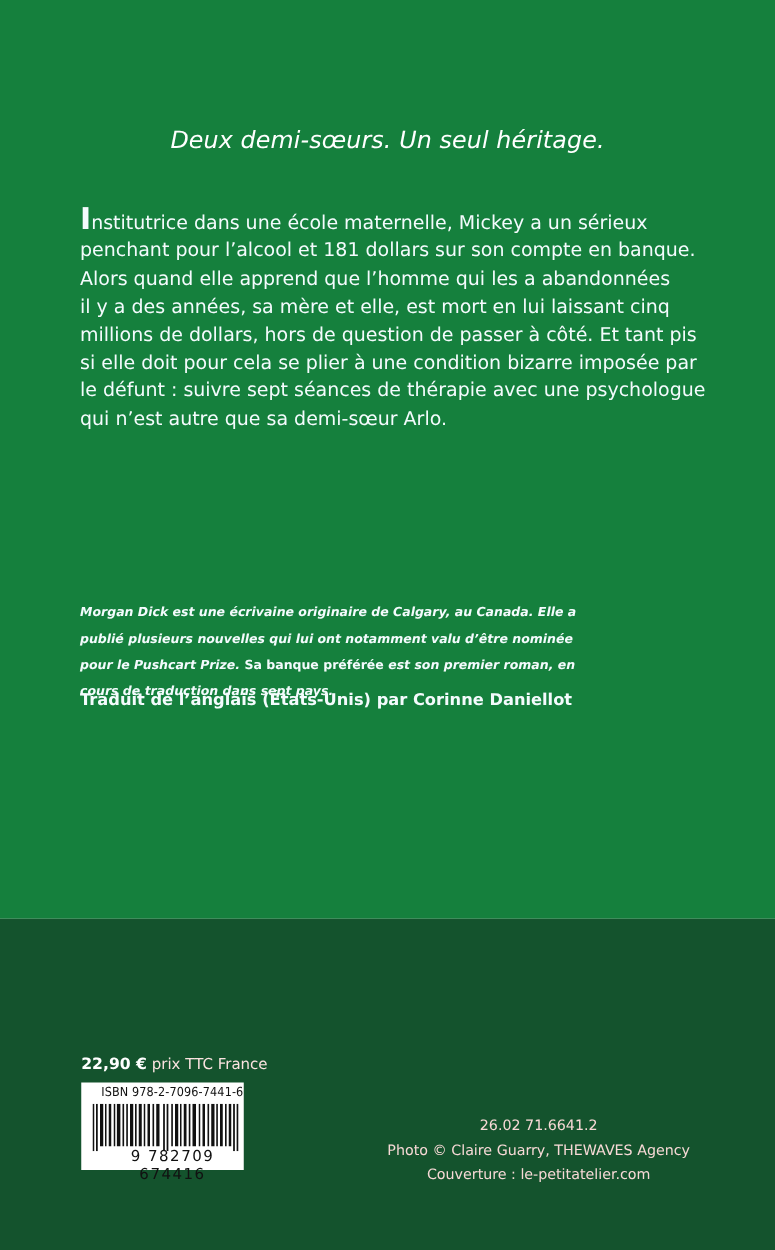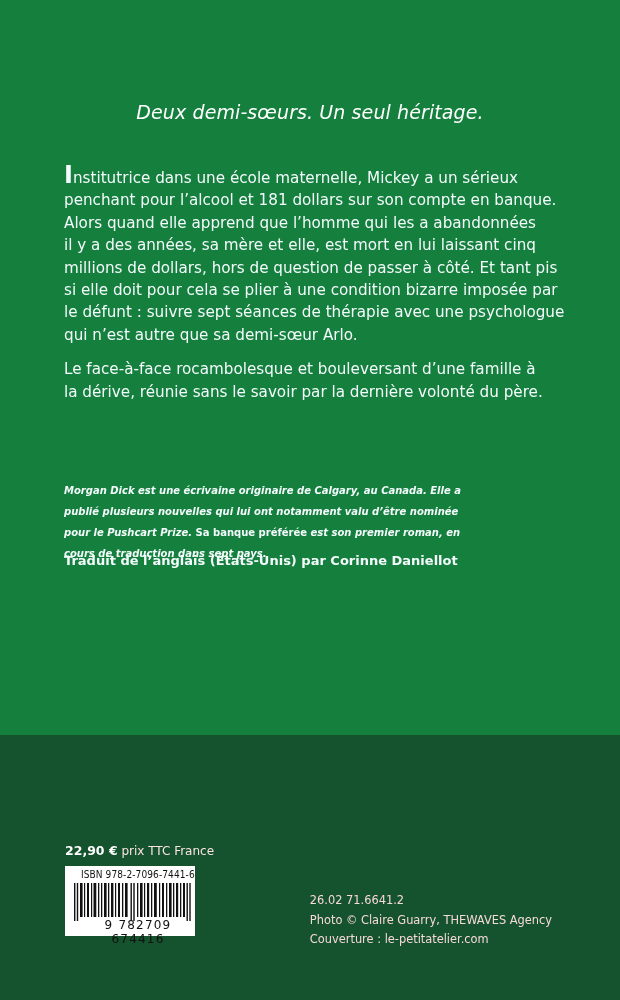--- a/index.html
+++ b/index.html
@@ -13,40 +13,38 @@
   .dropcap { font-weight: bold; font-size: 24px; line-height: 18px; }
   .bio { position: absolute; left: 64px; top: 480px; width: 520px; font-size: 10px; line-height: 21px; font-style: italic; font-weight: bold; color: #f4fbfd; white-space: pre-line; }
   .bio .upright { font-style: normal; }
   .translator { position: absolute; left: 64px; top: 553px; font-size: 13px; font-weight: bold; color: #f4fbfd; }
   .price { position: absolute; left: 65px; top: 108px; font-size: 12px; color: #fbe3e0; }
   .price .amount { font-weight: bold; font-size: 12.5px; color: #ffffff; }
   .barcode-box { position: absolute; left: 65px; top: 131px; width: 130px; height: 70px; background: #ffffff; }
   .isbn-text { position: absolute; left: 16px; top: 3px; font-size: 10px; color: #111; font-family: "DejaVu Sans Condensed", "DejaVu Sans", sans-serif; letter-spacing: 0.1px; }
   .bars { position: absolute; left: 9px; top: 17px; height: 38px; width: 117px; }
   .ean-text { position: absolute; left: 16px; top: 52px; font-size: 12px; color: #111; letter-spacing: 1.2px; text-align: center; }
-  .codes { position: absolute; right: 68px; top: 156px; font-size: 11.4px; color: #f7d9d6; text-align: left; line-height: 19.5px; }
+  .codes { position: absolute; right: 68px; top: 156px; font-size: 11.4px; color: #f7d9d6; text-align: center; line-height: 19.5px; }
 </style>
 </head>
 <body>
 
 <div class="cover">
   <div class="top">
     <div class="tagline">Deux demi-sœurs. Un seul héritage.</div>
 
     <div class="synopsis">
       <p><span class="dropcap">I</span><span>nstitutrice dans une école maternelle, Mickey a un sérieux
 penchant pour l’alcool et 181 dollars sur son compte en banque.
 Alors quand elle apprend que l’homme qui les a abandonnées
 il y a des années, sa mère et elle, est mort en lui laissant cinq
 millions de dollars, hors de question de passer à côté. Et tant pis
 si elle doit pour cela se plier à une condition bizarre imposée par
 le défunt : suivre sept séances de thérapie avec une psychologue
 qui n’est autre que sa demi-sœur Arlo.</span></p>
-      <p>Le face-à-face rocambolesque et bouleversant d’une famille à
-la dérive, réunie sans le savoir par la dernière volonté du père.</p>
     </div>
 
     <div class="bio"><span>Morgan Dick est une écrivaine originaire de Calgary, au Canada. Elle a
 publié plusieurs nouvelles qui lui ont notamment valu d’être nominée
 pour le Pushcart Prize. </span><span class="upright">Sa banque préférée</span><span> est son premier roman, en
 cours de traduction dans sept pays.</span></div>
 
     <div class="translator">Traduit de l’anglais (États-Unis) par Corinne Daniellot</div>
   </div>
 

